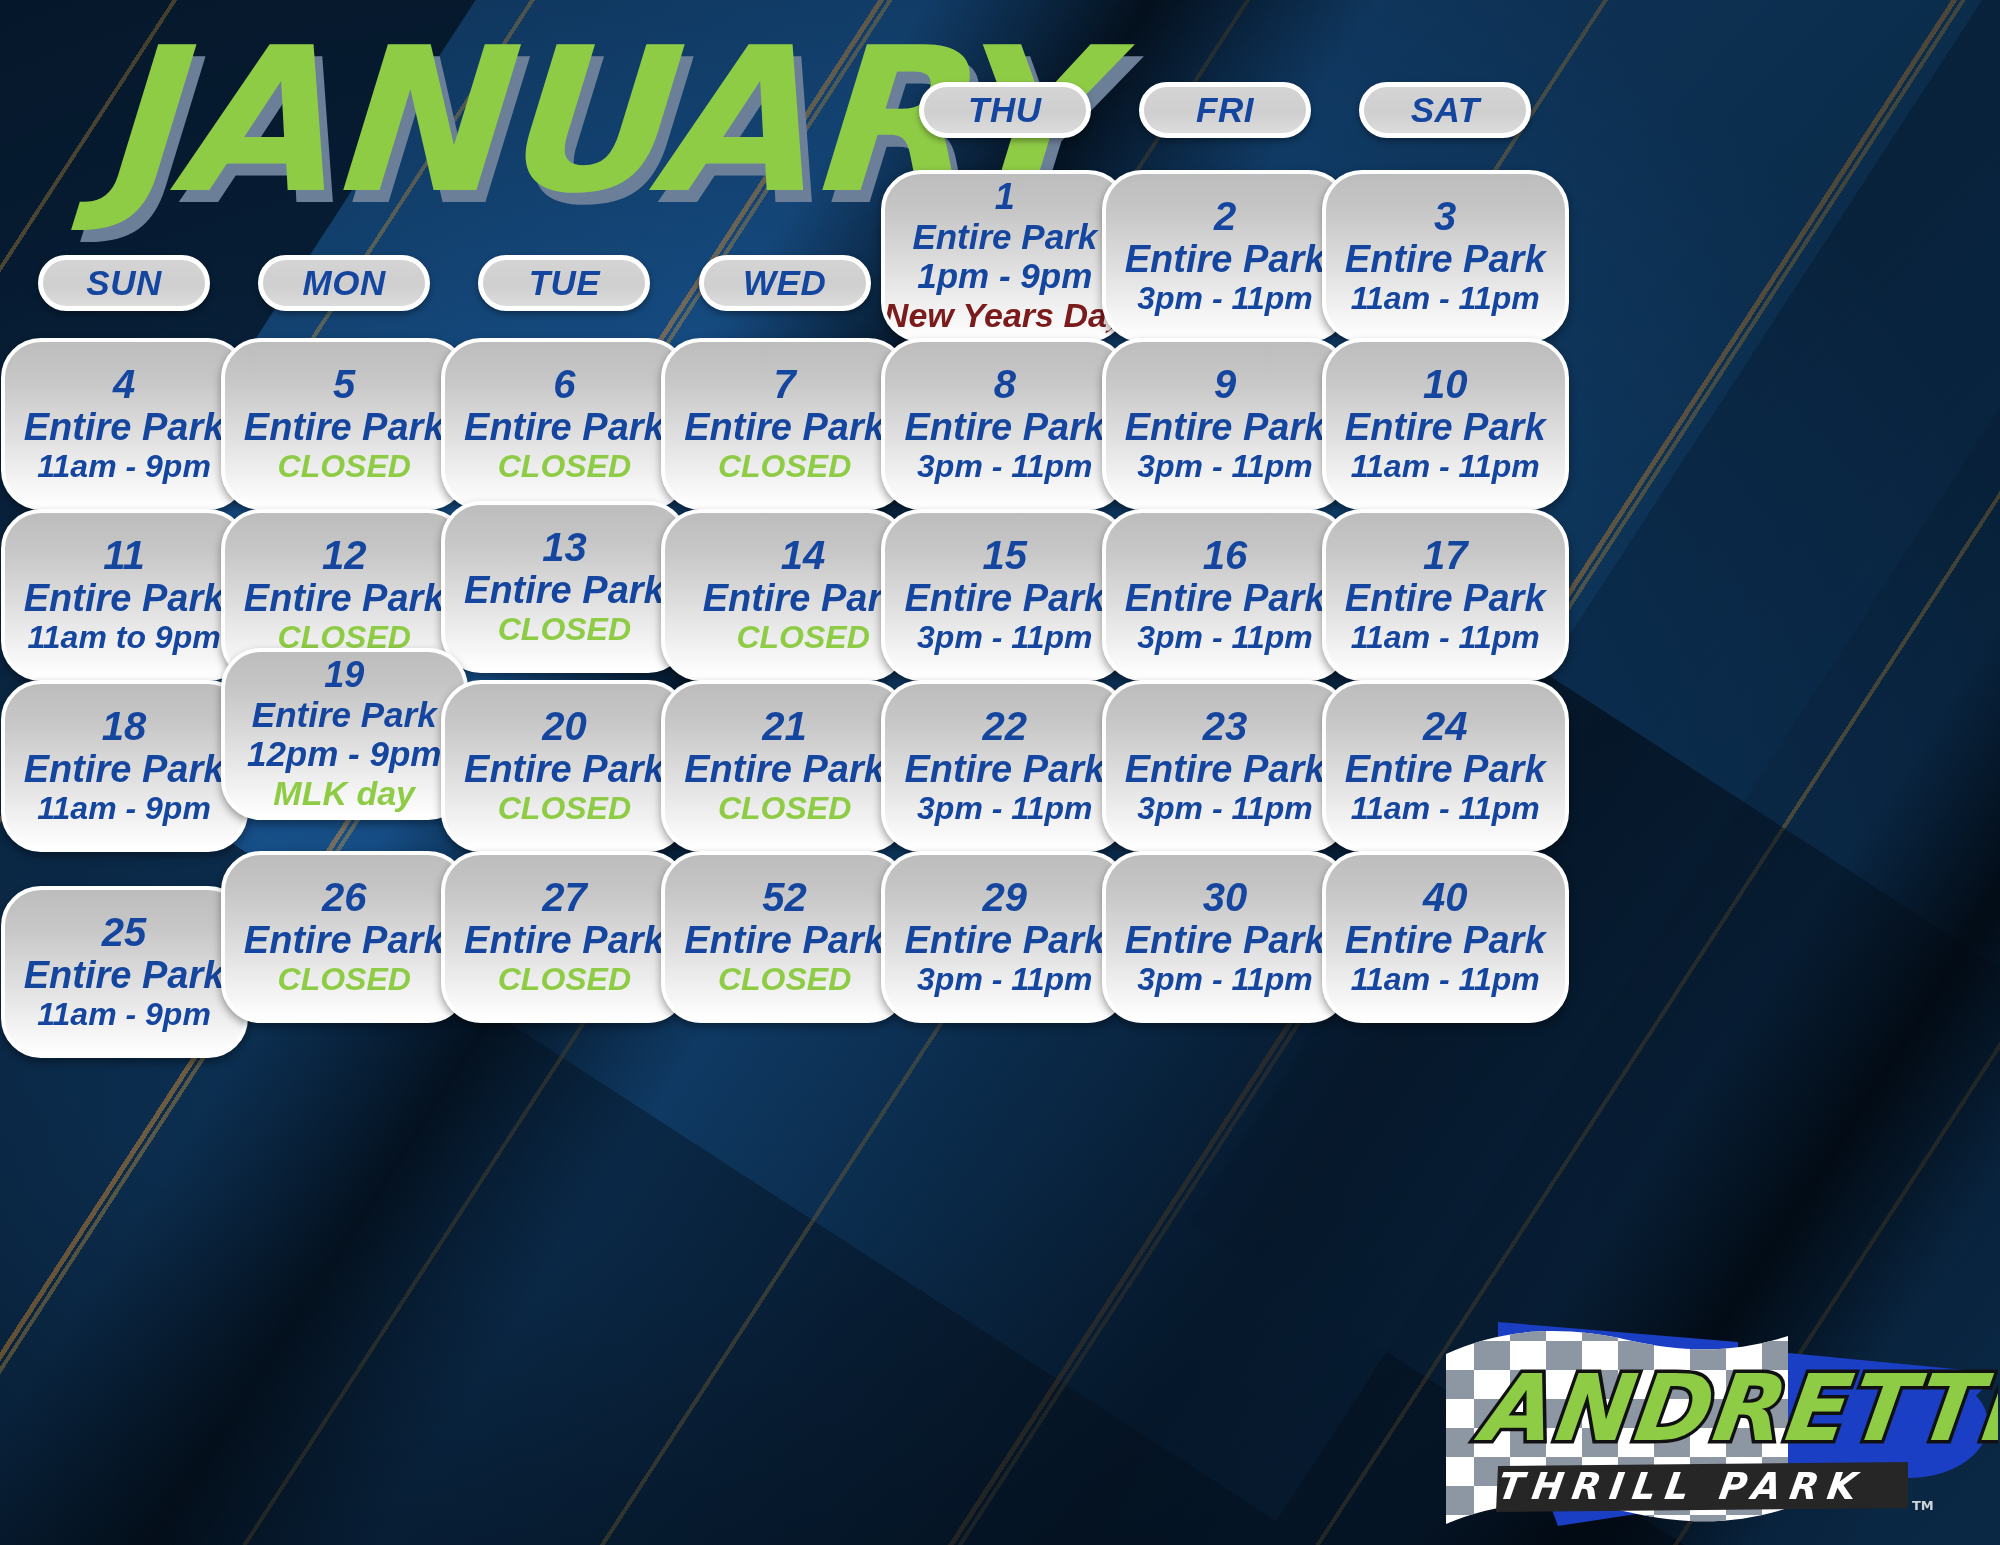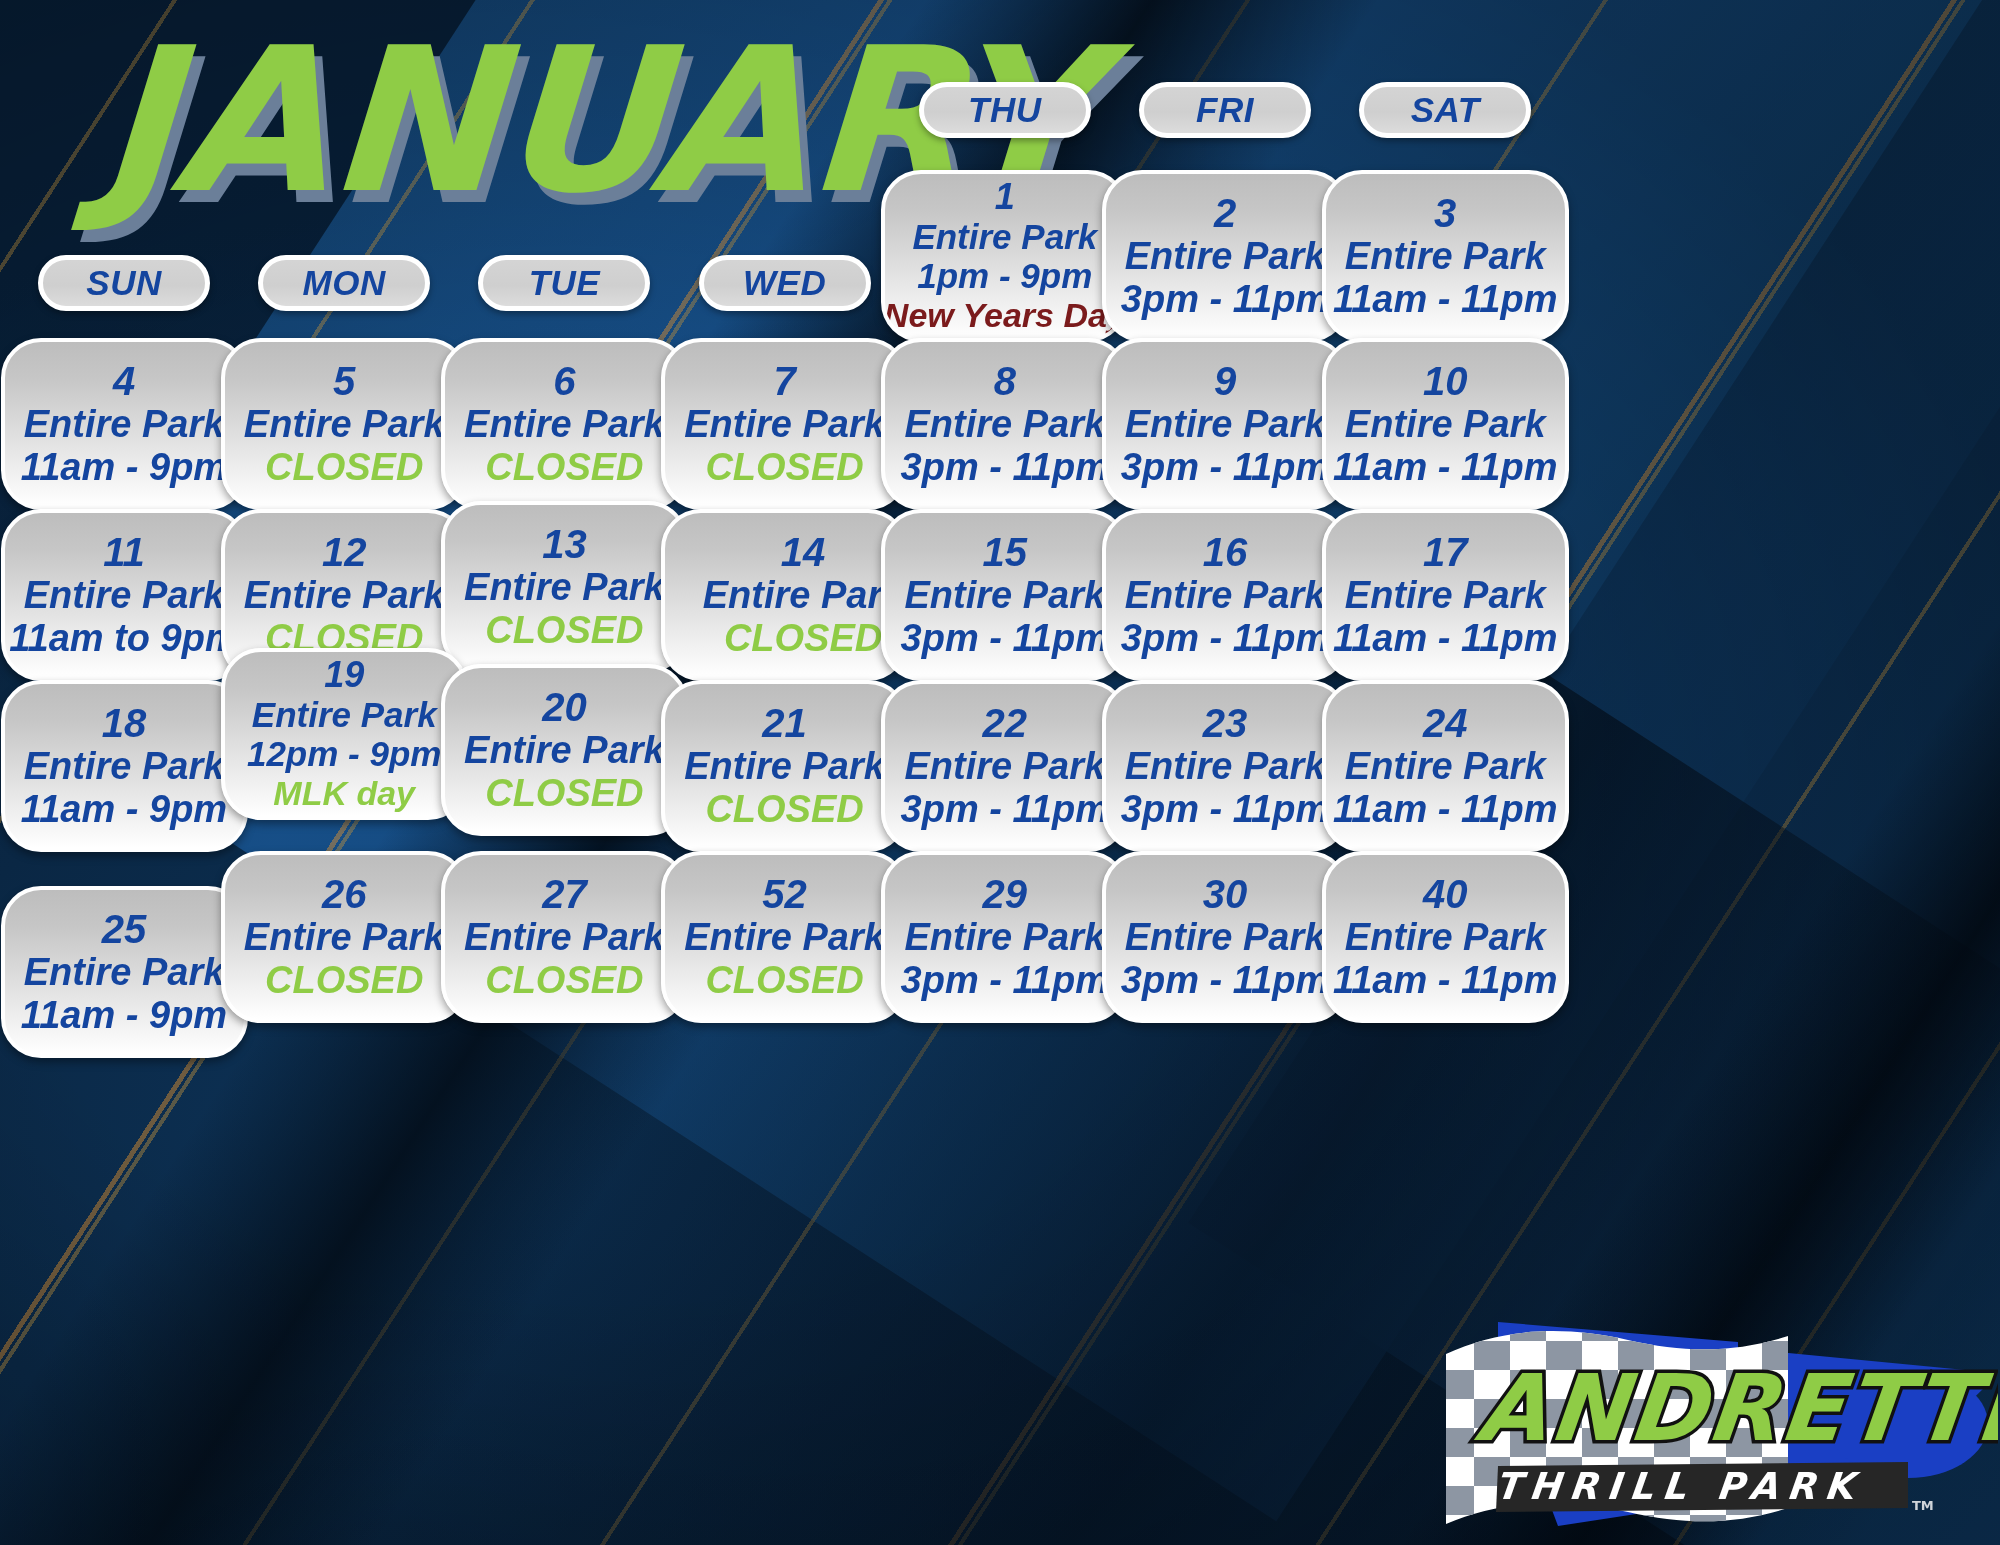--- a/index.html
+++ b/index.html
@@ -136,21 +136,21 @@
   }
   .cell .num{
     font-size:40px; font-weight:bold; font-style:italic;
     color:#14459f; line-height:1.05; margin-bottom:1px;
   }
   .cell .park{
     font-size:38px; font-weight:bold; font-style:italic;
     color:#14459f; line-height:1.12; white-space:nowrap;
   }
   .cell .hours{
-    font-size:38px; font-weight:bold; font-style:italic;
+    font-size:32px; font-weight:bold; font-style:italic;
     color:#14459f; line-height:1.12; white-space:nowrap;
   }
   .cell .hours.green{ color:#8fcc46; }
   .cell .note{
     font-size:34px; font-weight:bold; font-style:italic;
     line-height:1.12; white-space:nowrap;
   }
   .cell .note.red{ color:#7b1b1c; }
   .cell .note.green{ color:#8fcc46; }
   .cell.tall .num{ font-size:36px; }
@@ -296,21 +296,21 @@
         <div class="num">18</div>
         <div class="park">Entire Park</div>
         <div class="hours">11am - 9pm</div>
       </div>
       <div class="cell tall" style="left: 220.7px; top: 648px;">
         <div class="num">19</div>
         <div class="park">Entire Park</div>
         <div class="hours">12pm - 9pm</div>
         <div class="note green">MLK day</div>
       </div>
-      <div class="cell" style="left: 440.9px; top: 664px;">
+      <div class="cell" style="left: 440.9px; top: 680px;">
         <div class="num">20</div>
         <div class="park">Entire Park</div>
         <div class="hours green">CLOSED</div>
       </div>
       <div class="cell" style="left: 661.1px; top: 680px;">
         <div class="num">21</div>
         <div class="park">Entire Park</div>
         <div class="hours green">CLOSED</div>
       </div>
       <div class="cell" style="left: 881.3px; top: 680px;">

